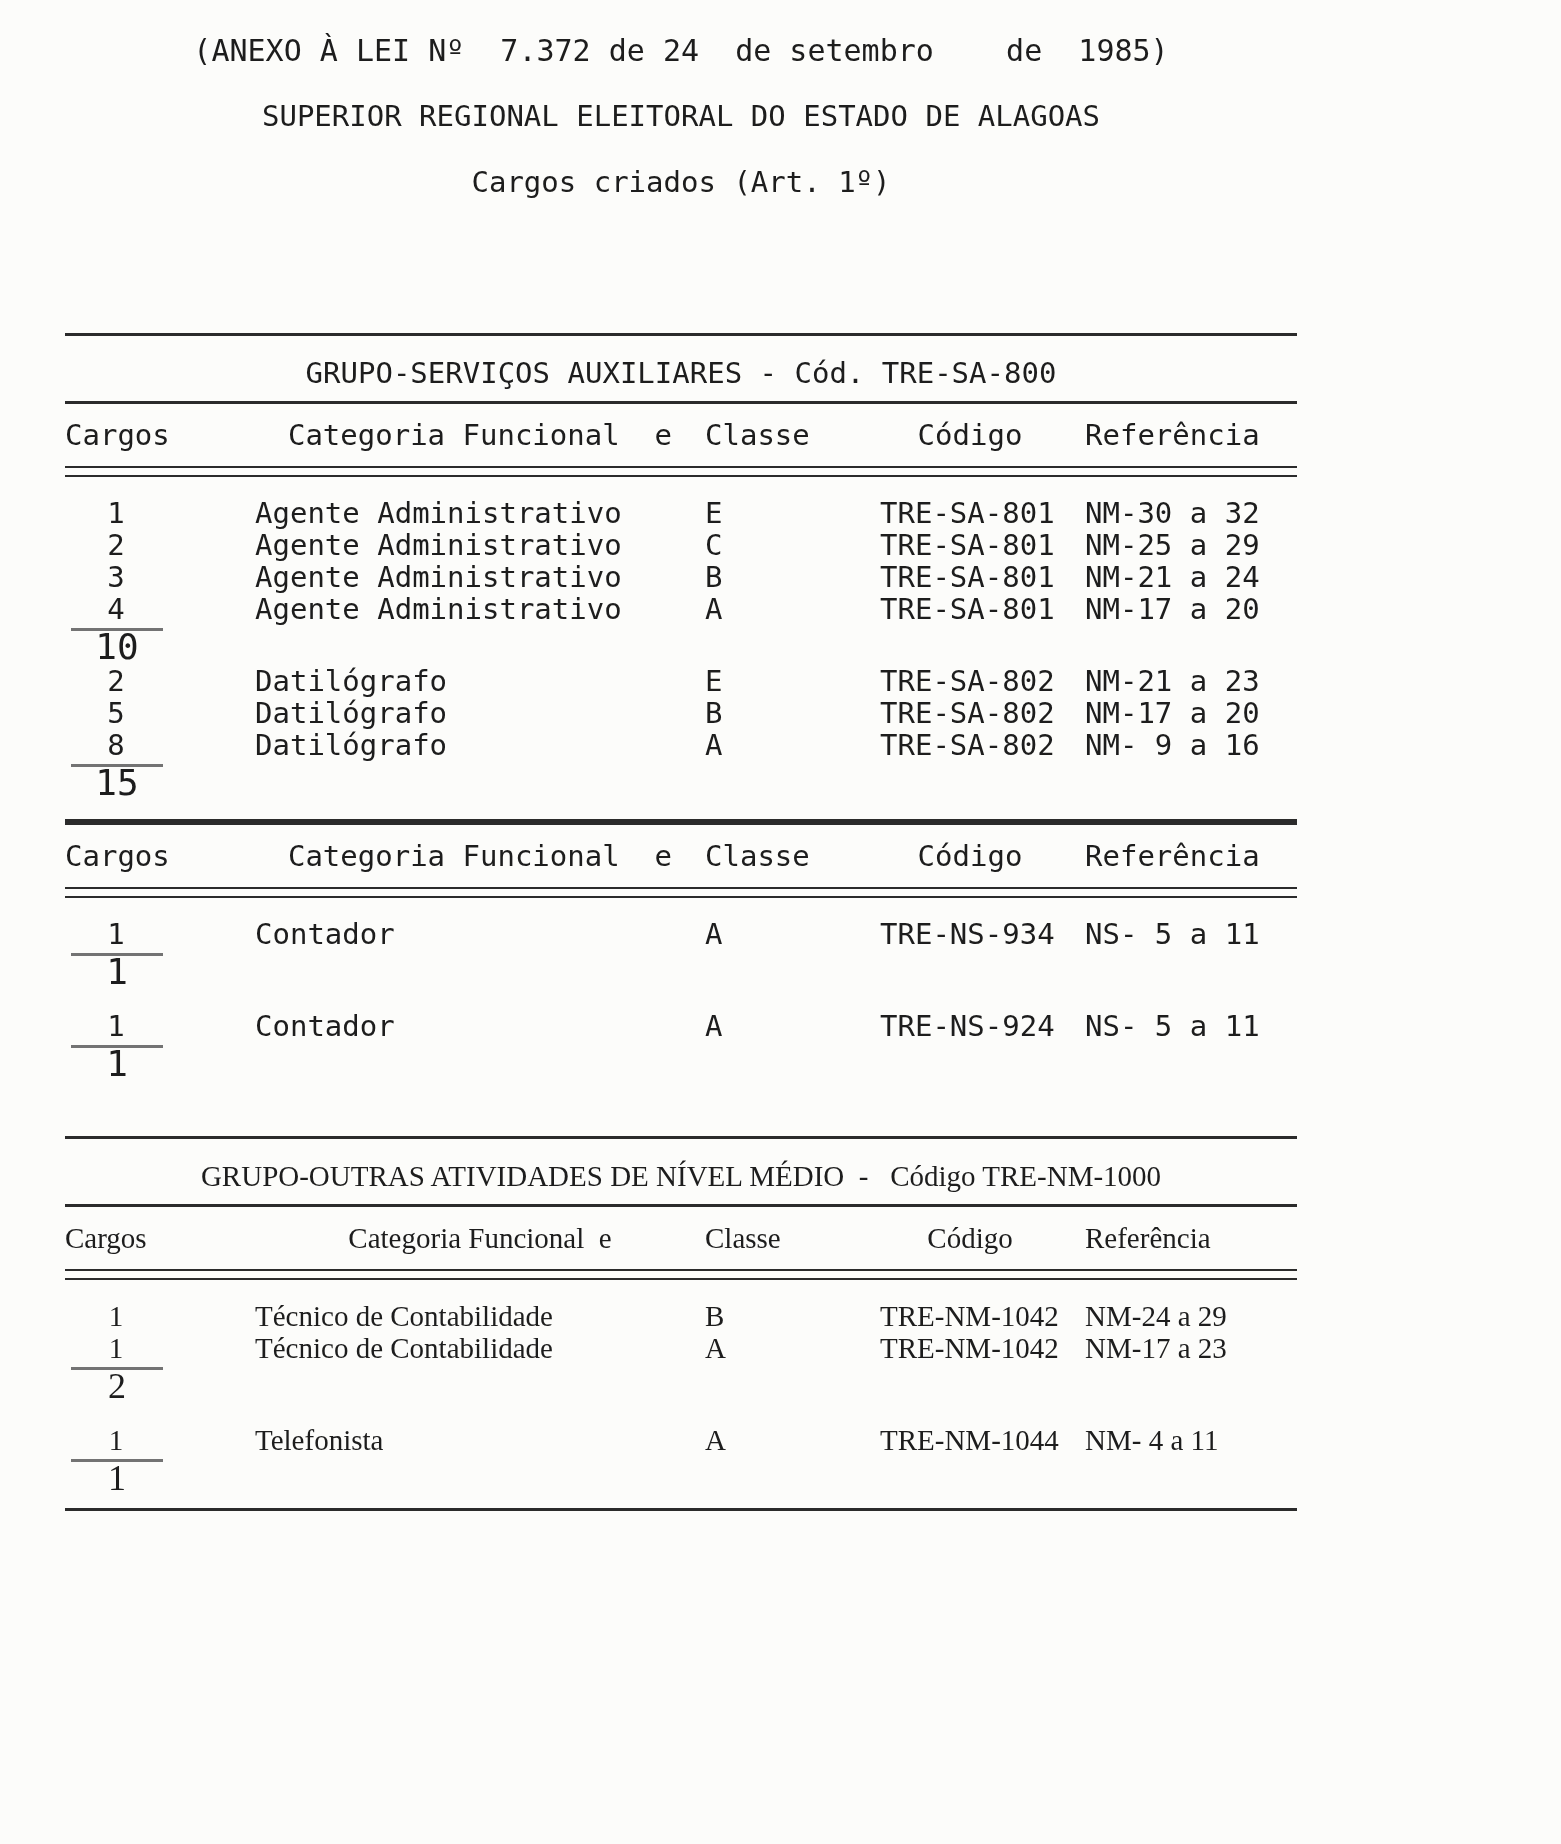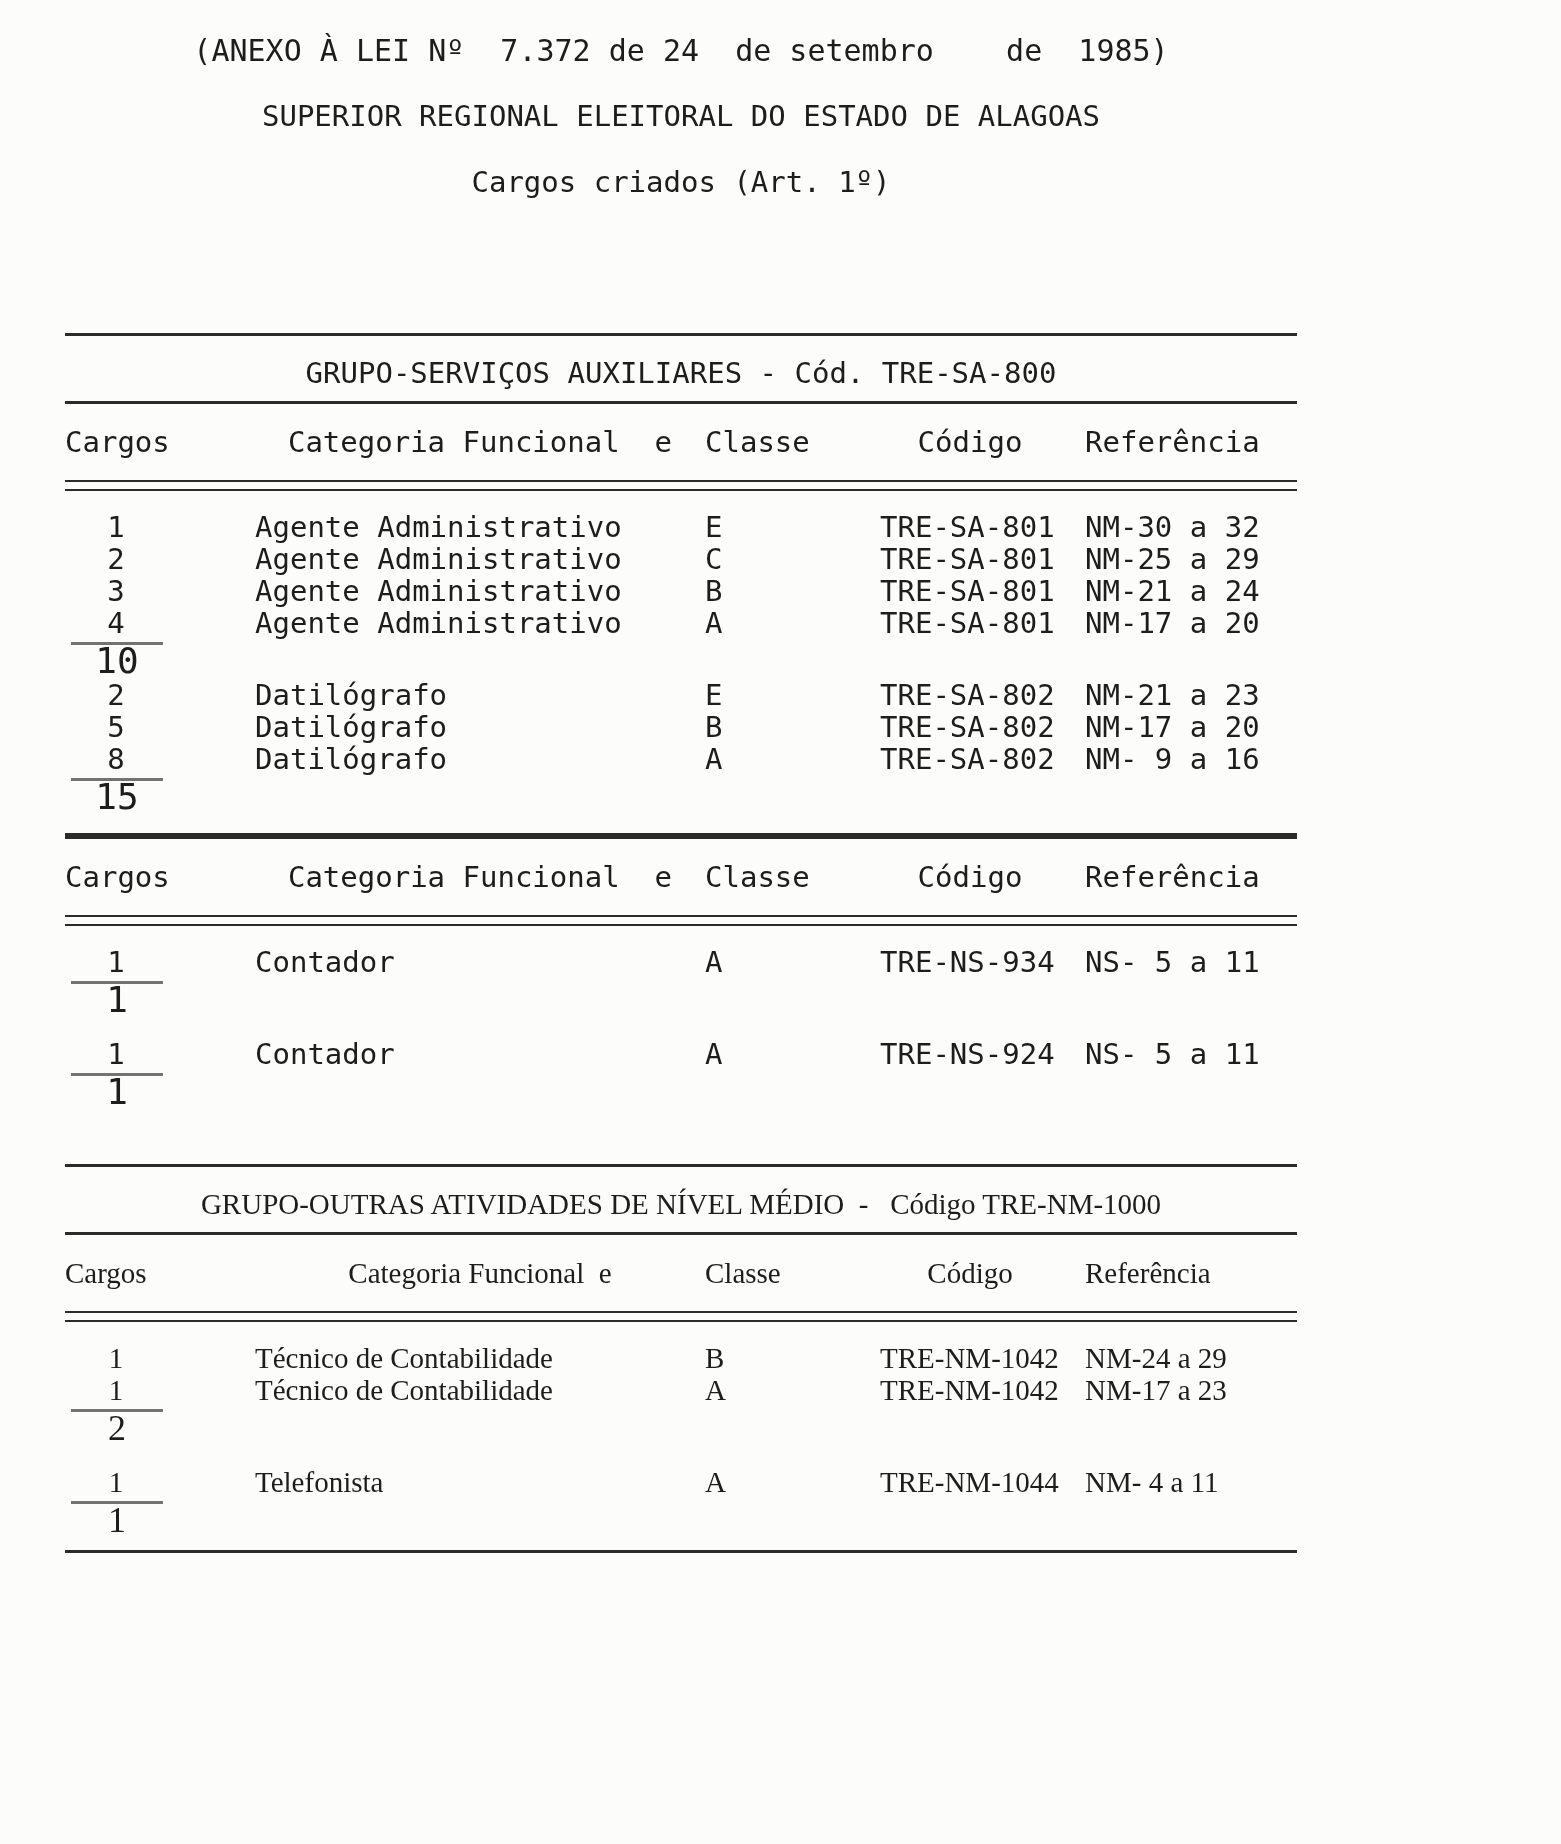--- a/index.html
+++ b/index.html
@@ -26,21 +26,21 @@
   .rule  { border-top: 3px solid #2b2b2b; }
   .drule { height: 7px; border-top: 2px solid #2b2b2b; border-bottom: 2px solid #2b2b2b; }
 
   .gtitle {
     font-size: 29px; line-height: 40px;
     padding: 17px 0 8px;
     text-align: center; white-space: pre;
   }
 
   .grid { display: grid; grid-template-columns: 130px 510px 150px 230px 212px; }
-  .hdr  { padding: 20px 0; font-size: 29px; line-height: 36px; }
+  .hdr  { padding: 13px 0; font-size: 29px; line-height: 36px; }
   .row  { font-size: 29px; line-height: 32px; }
 
   .c1 { text-align: center; padding-right: 28px; white-space: pre; }
   .c2 { padding-left: 60px; white-space: pre; }
   .c3 { text-align: left; white-space: pre; }
   .c4 { padding-left: 25px; white-space: pre; }
   .c5 { white-space: pre; }
   .h1 { text-align: left; padding-right: 0; }
   .h2 { text-align: center; }
   .h4 { text-align: center; padding-left: 0; }

